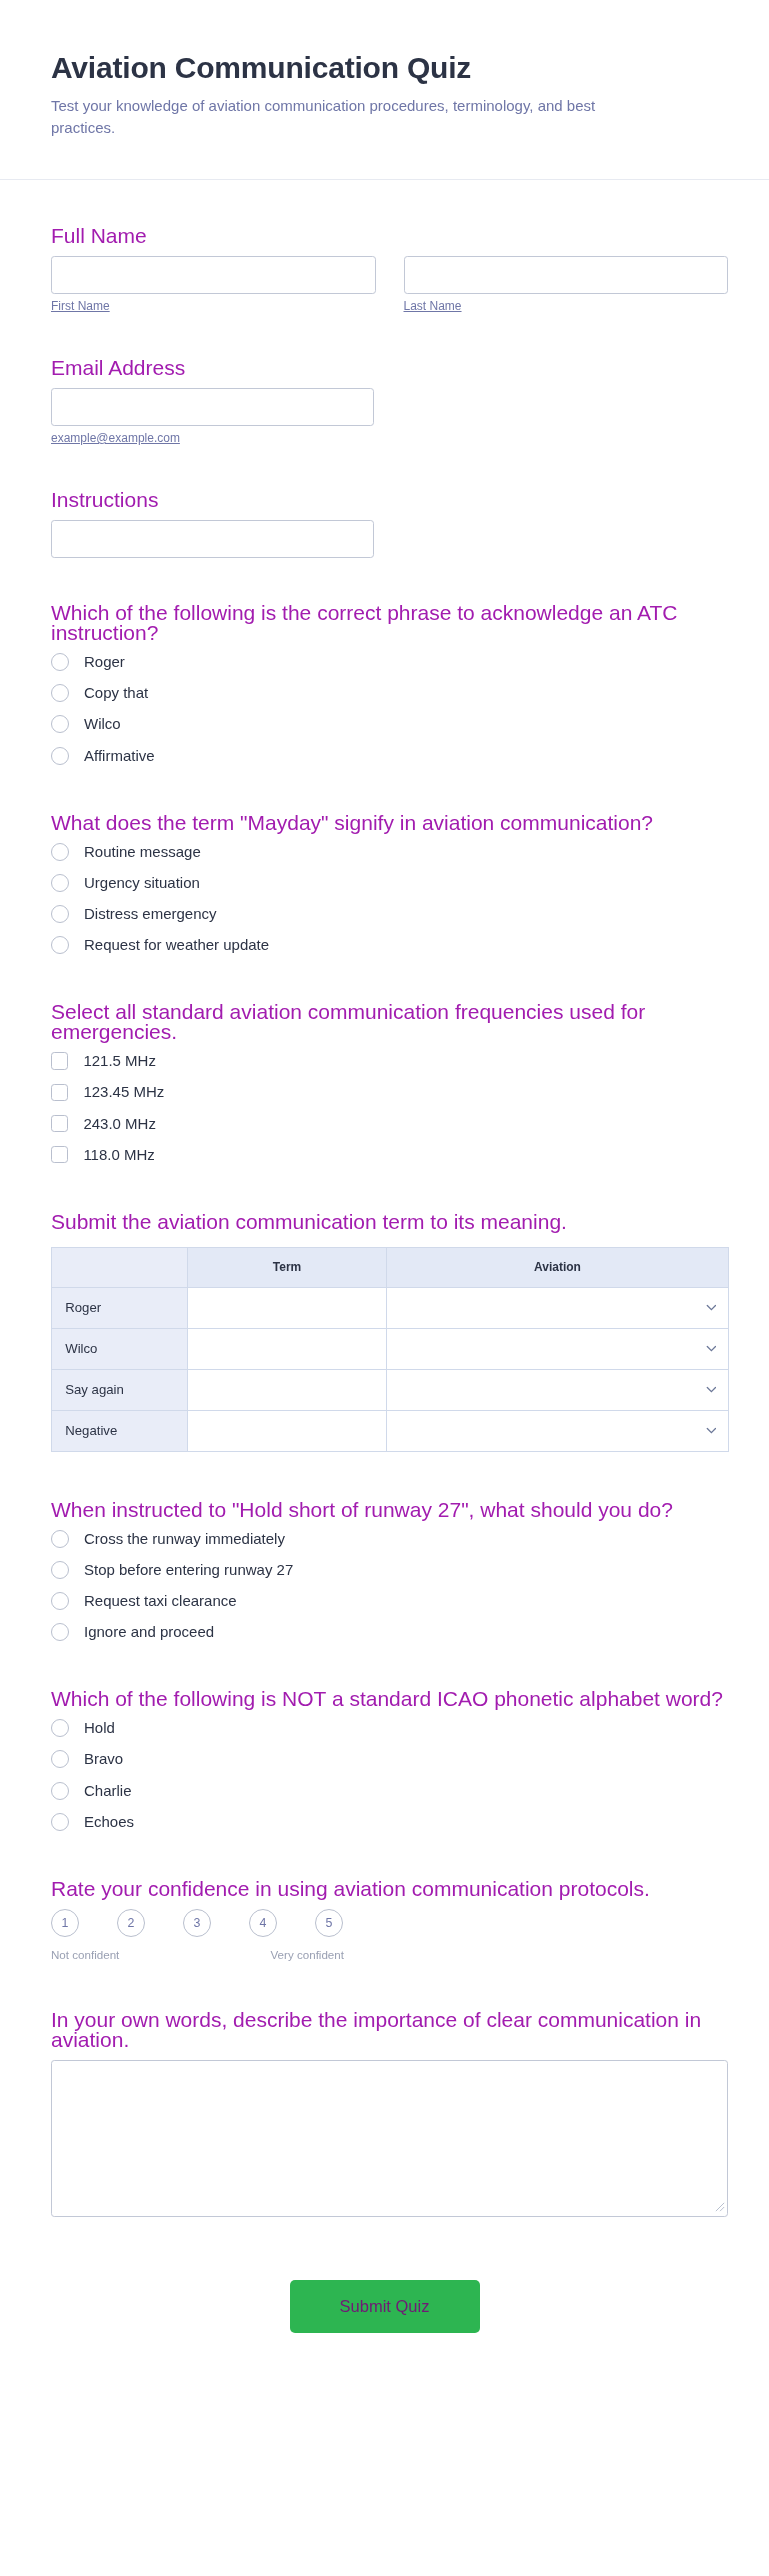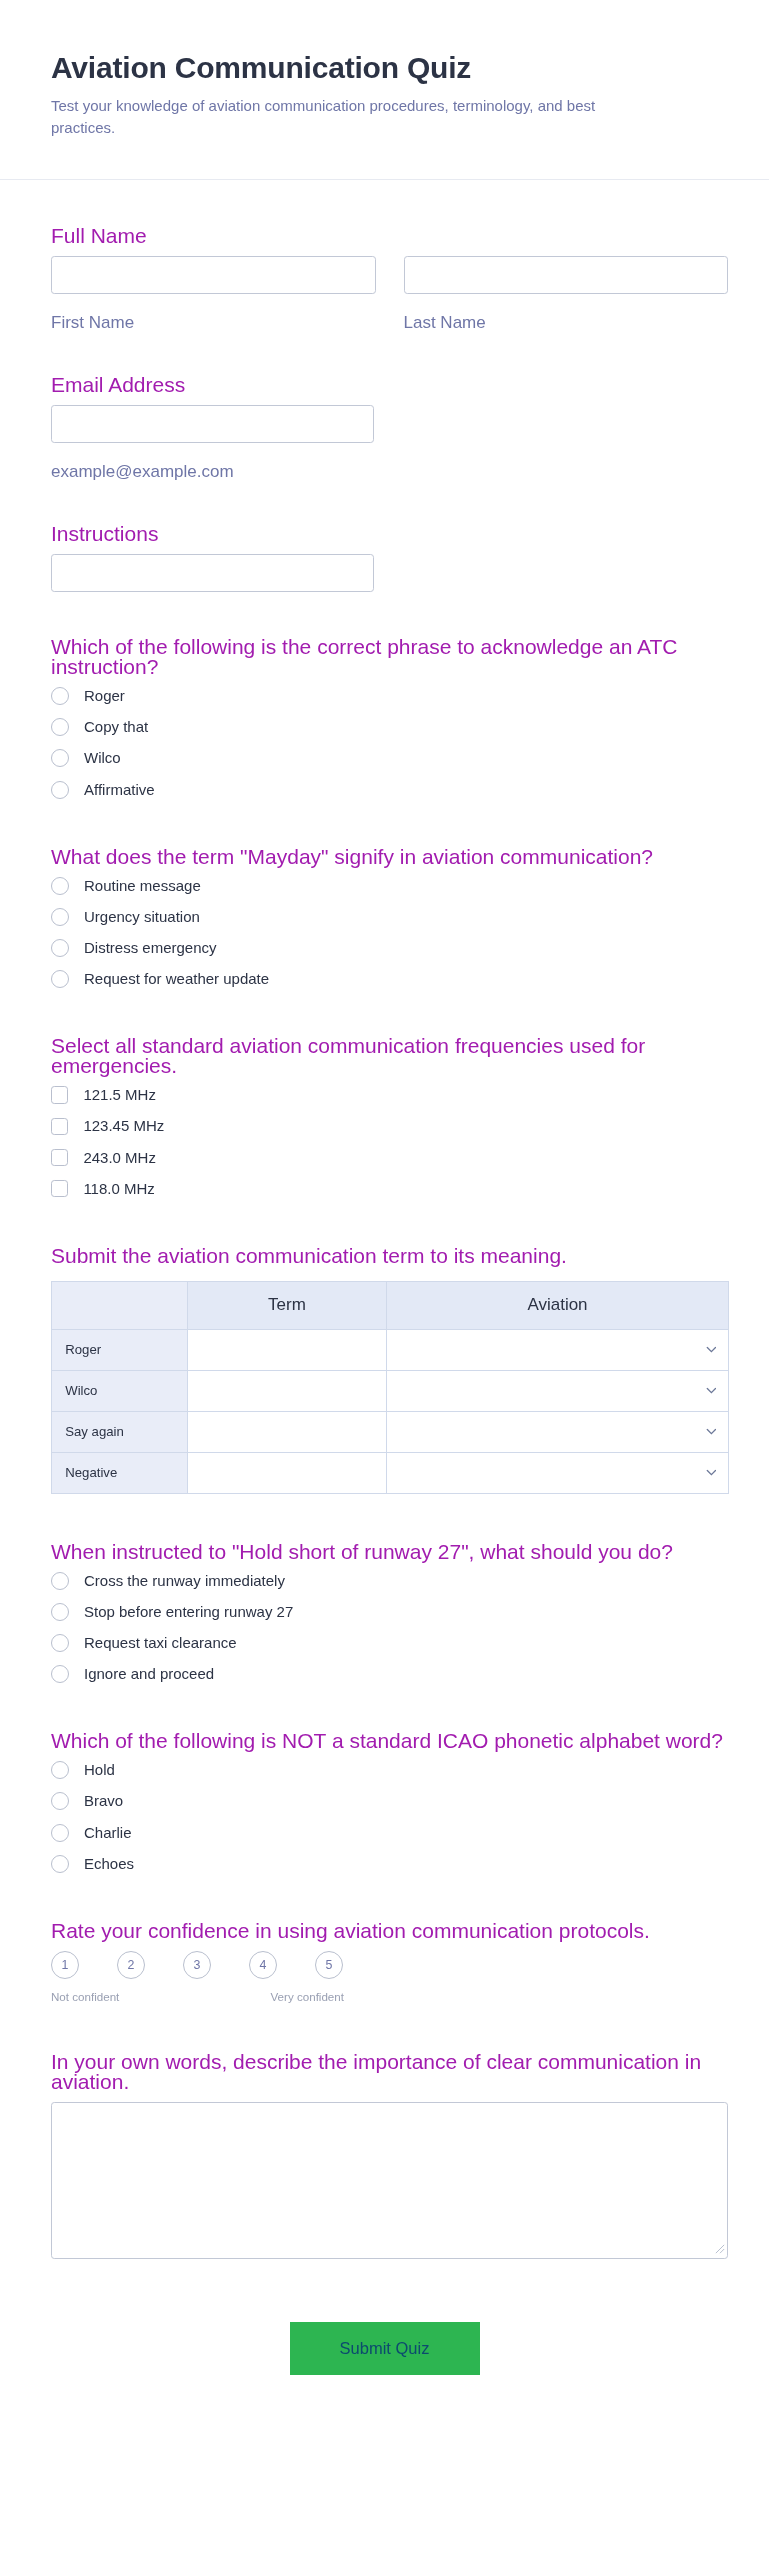--- a/index.html
+++ b/index.html
@@ -51,24 +51,25 @@
     border-radius: 3.3px;
     background: #fff;
     padding: 0 10px;
     font-size: 14px;
     font-family: "Liberation Sans", sans-serif;
     color: #2c3345;
     outline: none;
   }
   .name-col .text-input { width: 100%; }
   .sublabel {
-    margin-top: 22px;
-    font-size: 17px;
+    margin-top: 5px;
+    font-size: 12px;
     color: #6f76a7;
     line-height: 14px;
+    text-decoration: underline;
   }
 
   
   .question { margin-bottom: 48px; }
   .option-row {
     display: flex;
     align-items: center;
     gap: 15px;
     margin-bottom: 13.2px;
     cursor: pointer;
@@ -89,24 +90,24 @@
   
   .matching .q-label { margin-bottom: 15px; }
   .match-table {
     width: 677px;
     border-collapse: collapse;
     table-layout: fixed;
   }
   .match-table th, .match-table td { border: 0.8px solid #d0d9ea; }
   .match-table .corner { width: 136px; background: #e9edf8; }
   .match-table thead th {
-    height: 48px;
+    height: 40px;
     background: #e3e9f6;
-    font-size: 17px;
-    font-weight: 400;
+    font-size: 12px;
+    font-weight: 700;
     color: #2c3345;
     text-align: center;
   }
   .match-table .col-term { width: 199px; }
   .match-table .col-meaning { width: 342px; }
   .match-table tbody th {
     height: 41px;
     background: #e9edf8;
     font-size: 13.2px;
     font-weight: 400;
@@ -161,23 +162,23 @@
   }
   .resize-grip { position: absolute; right: 3.3px; bottom: 5px; pointer-events: none; line-height: 0; }
 
   
   .submit-row { text-align: center; margin: 63px 0 21.5px 0; padding-right: 10px; }
   .submit-btn {
     display: inline-block;
     width: 190px;
     height: 53px;
     border: none;
-    border-radius: 0;
+    border-radius: 5px;
     background: #2db551;
-    color: #0c4a6e;
+    color: #701a75;
     font-size: 16.5px;
     font-weight: 500;
     font-family: "Liberation Sans", sans-serif;
     cursor: pointer;
   }
 </style>
 </head>
 <body>
 
 <div class="page">

